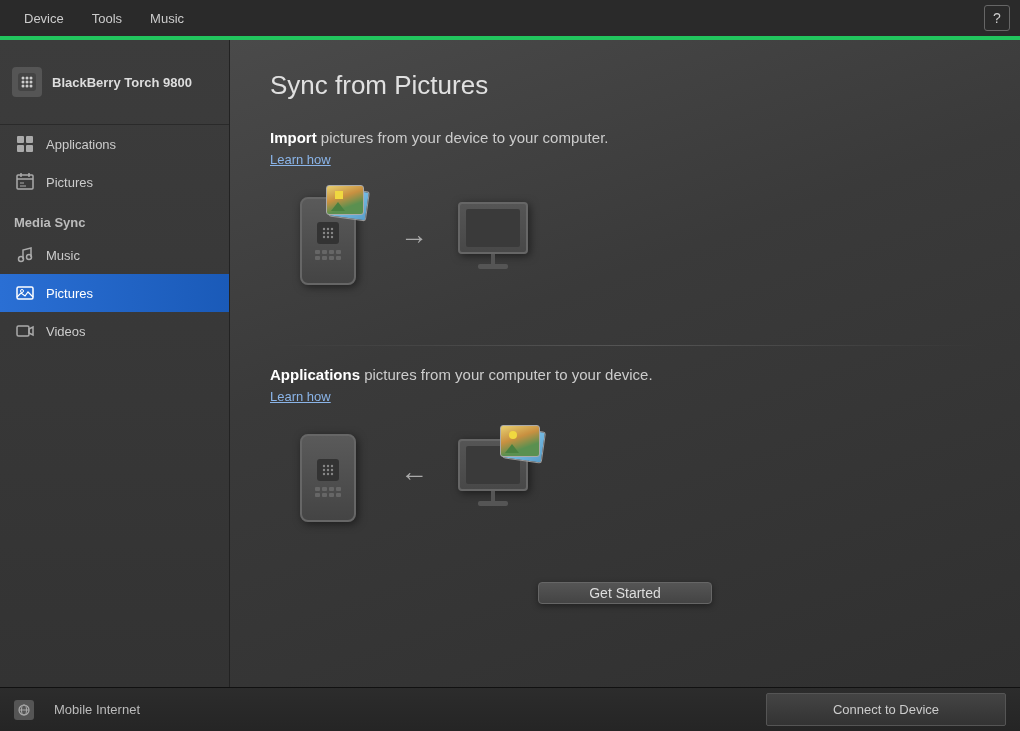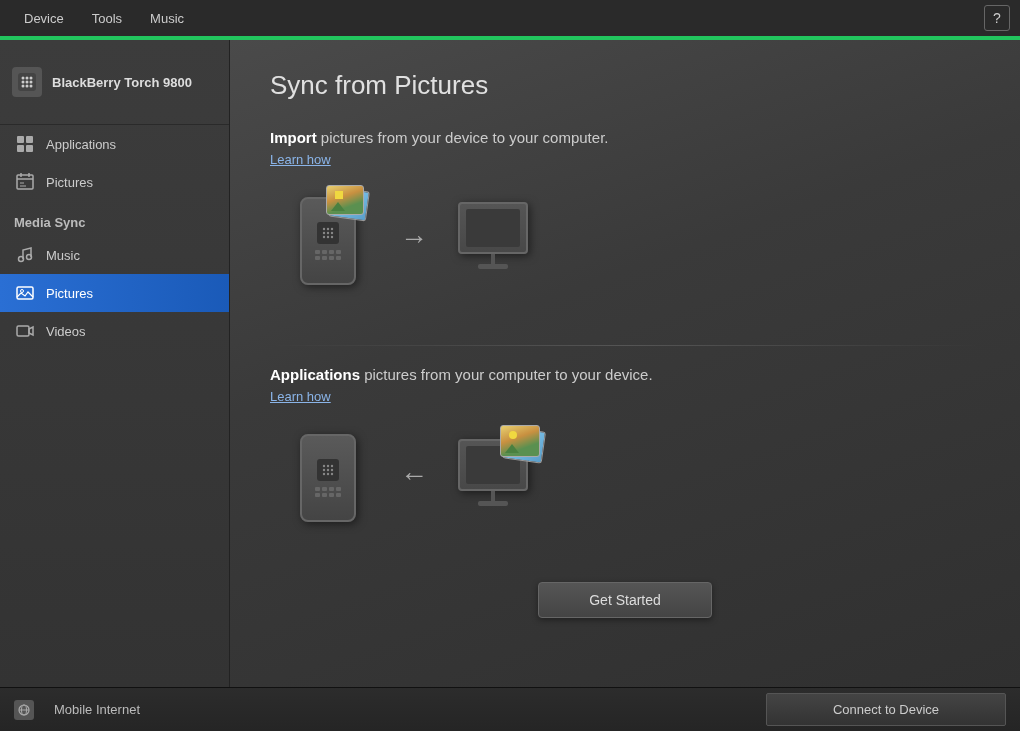--- a/index.html
+++ b/index.html
@@ -215,21 +215,21 @@
       display: flex;
       justify-content: center;
       margin-top: 10px;
     }
     .get-started-btn {
       background: linear-gradient(180deg, #555 0%, #444 100%);
       border: 1px solid #666;
       border-radius: 4px;
       color: #ddd;
       font-size: 14px;
-      padding: 9px 50px;
+      padding: 2px 50px;
       cursor: pointer;
       box-shadow: 0 2px 6px rgba(0,0,0,0.4);
     }
 
     
     #statusbar {
       height: 44px;
       background: linear-gradient(180deg, #2c2c2c 0%, #252525 100%);
       border-top: 1px solid #111;
       display: flex;

